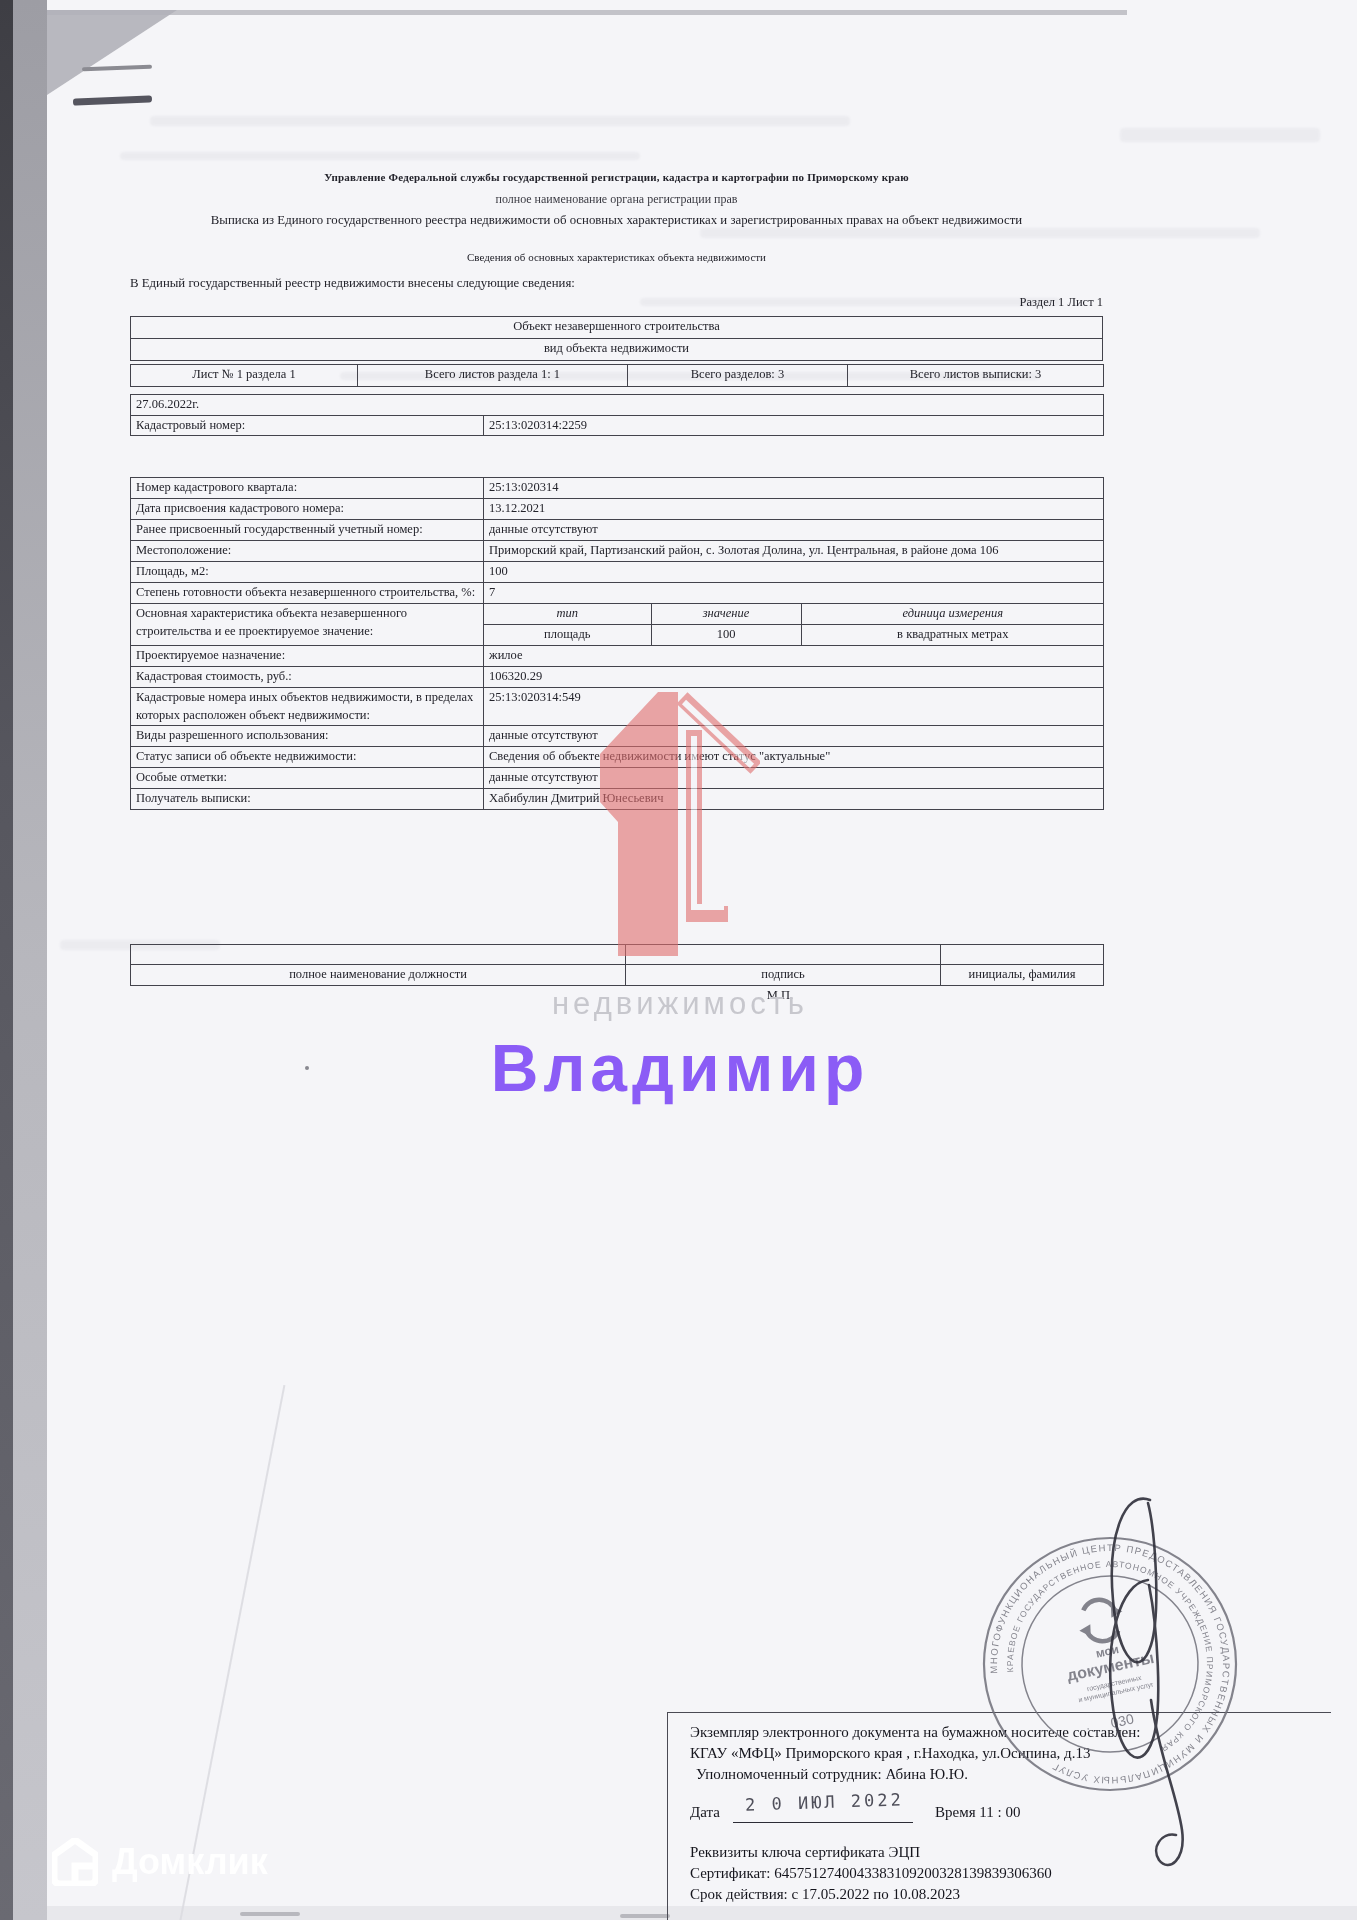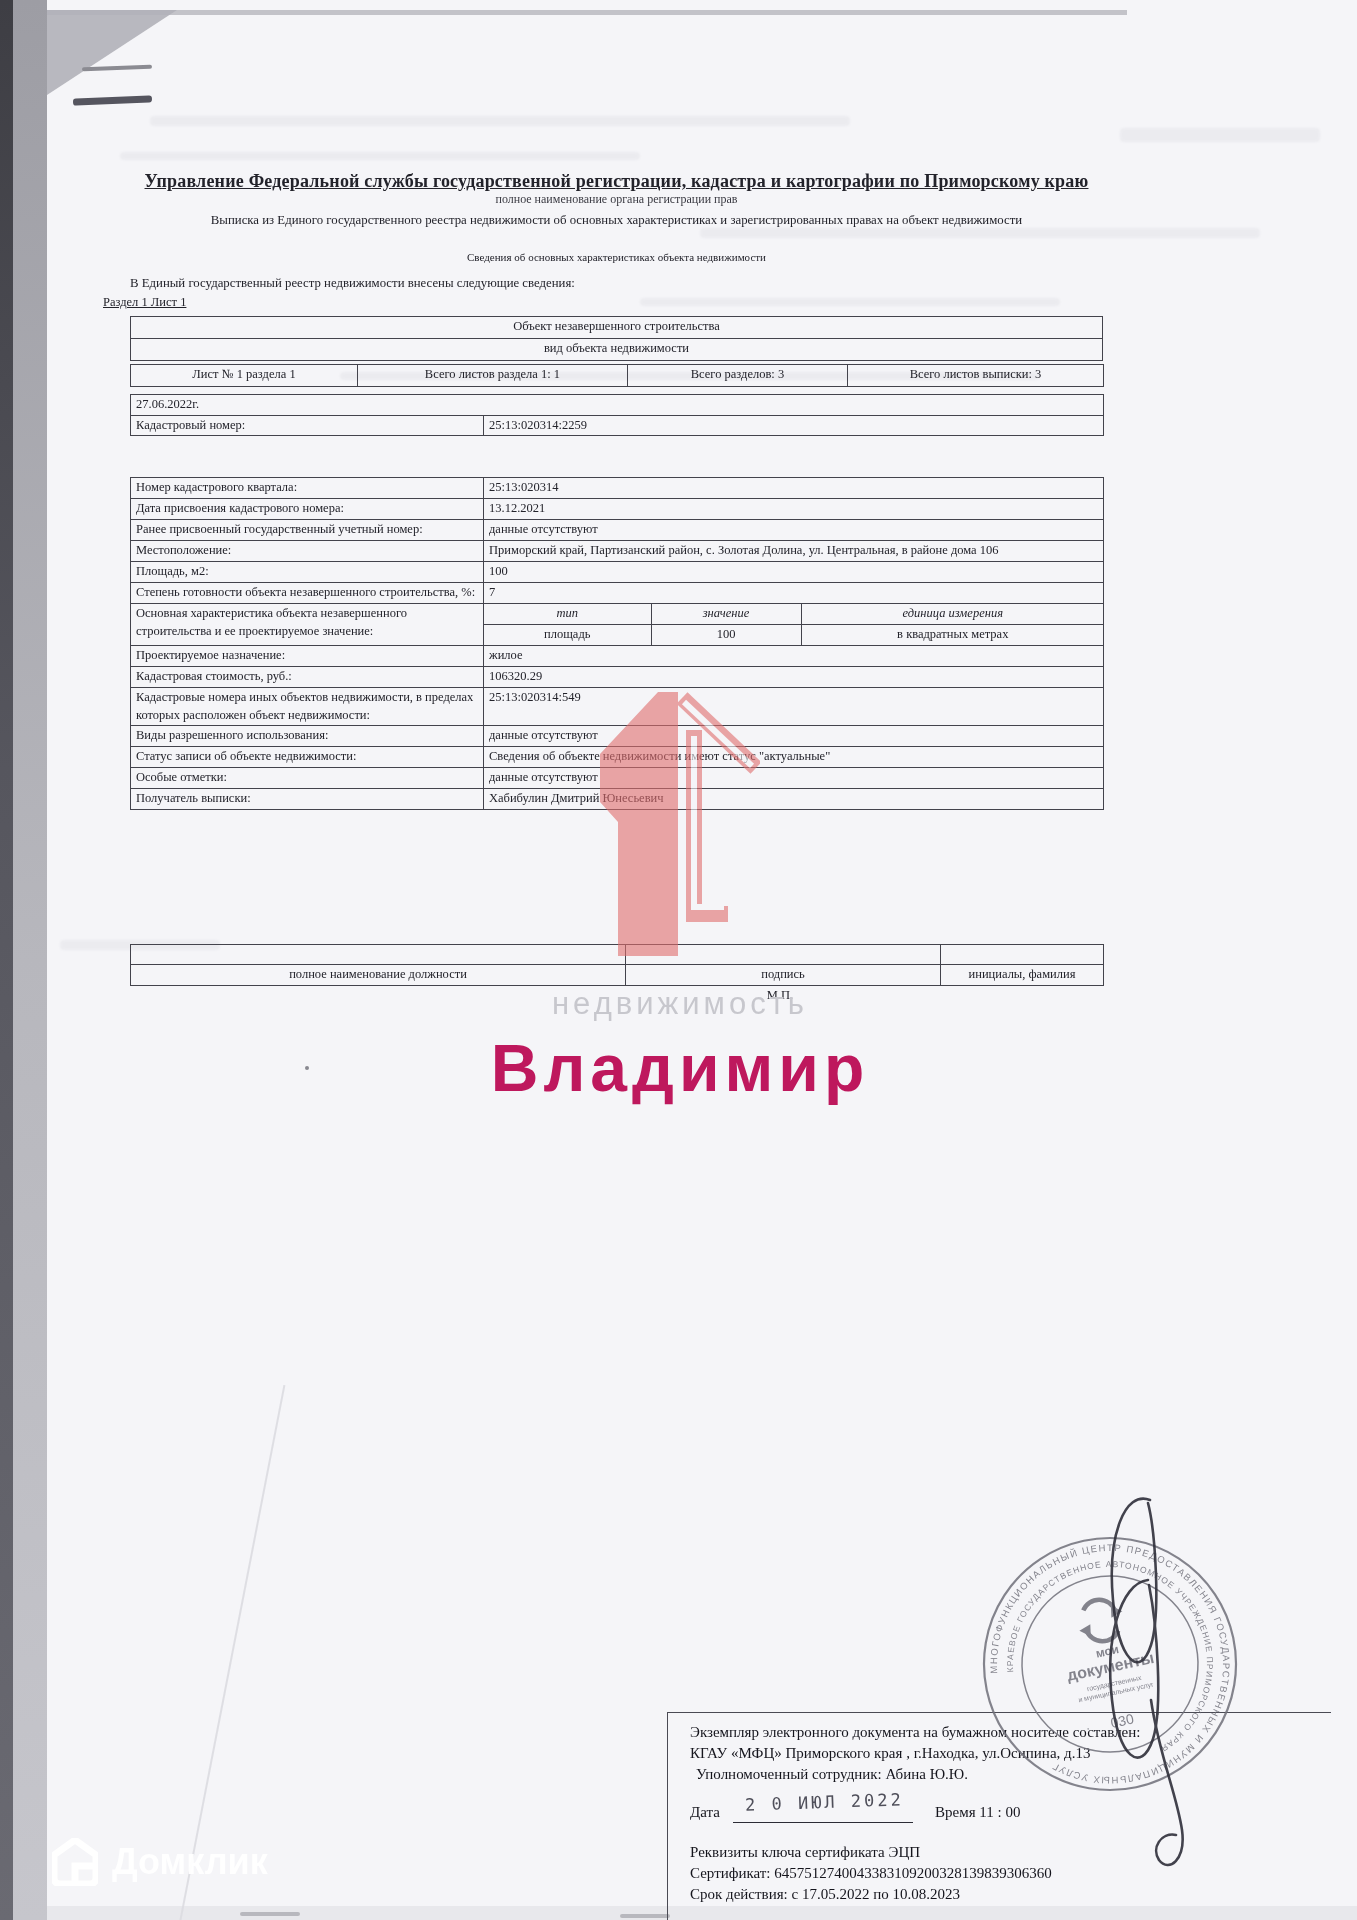--- a/index.html
+++ b/index.html
@@ -13,26 +13,26 @@
   .staple1{position:absolute;left:82px;top:66px;width:70px;height:4px;background:#8b8b92;border-radius:2px;transform:rotate(-2deg);}
   .staple2{position:absolute;left:73px;top:97px;width:79px;height:7px;background:#55555f;border-radius:3px;transform:rotate(-2.5deg);}
   .bottom-band{position:absolute;left:47px;top:1906px;width:1310px;height:14px;background:#dededde;background:#dcdce2;opacity:.55;}
   .smudge{position:absolute;background:#70707a;opacity:.4;border-radius:2px;}
   .bleed{position:absolute;background:#5a5a6a;opacity:.055;border-radius:4px;filter:blur(1px);}
   .crease{position:absolute;left:230px;top:1380px;width:2px;height:560px;background:#8e8e9a;opacity:.22;transform:rotate(11deg);}
   .dot{position:absolute;width:4px;height:4px;border-radius:50%;background:#5a5a64;opacity:.7;}
 
   
   .hdr{position:absolute;left:130px;width:973px;text-align:center;}
-  .org{top:171px;font-size:18px;font-weight:bold;text-decoration:underline;letter-spacing:.2px;}
+  .org{top:171px;font-size:11px;font-weight:bold;letter-spacing:.2px;}
   .orgcap{top:192px;font-size:12px;color:#3a3a42;}
   .doctitle{top:213px;font-size:12.8px;}
   .sectitle{top:251px;font-size:11px;}
   .intro{position:absolute;left:130px;top:276px;font-size:12.8px;}
-  .pageref{position:absolute;left:103px;top:295px;width:1000px;text-align:left;font-size:12.5px;text-decoration:underline;}
+  .pageref{position:absolute;left:103px;top:295px;width:1000px;text-align:right;font-size:12.5px;}
 
   
   table{border-collapse:collapse;table-layout:fixed;width:973px;font-size:12.5px;}
   td{border:1.5px solid #43434c;padding:1px 5px 1px 5px;vertical-align:top;line-height:17.5px;overflow:hidden;white-space:nowrap;}
   .tbl{position:absolute;left:130px;}
   .center{text-align:center;}
   .objbox{top:316px;}
   .objbox td{height:19px;}
   .sheetinfo{top:364px;}
   .sheetinfo td{height:19px;}
@@ -46,21 +46,21 @@
   .subtbl td:first-child{border-left:none;}
   .subtbl td:last-child{border-right:none;}
   .subtbl tr:last-child td{border-bottom:none;}
   .nopad{padding:0;}
   .sigtable{top:944px;}
   .sigtable td{height:17px;}
   .mp{position:absolute;left:700px;top:988px;width:160px;text-align:center;font-size:12.5px;}
 
   
   .wm-nedv{position:absolute;left:430px;top:986px;width:500px;text-align:center;font-size:31px;letter-spacing:4px;color:#c7c7cd;font-family:"Liberation Sans","DejaVu Sans",sans-serif;}
-  .wm-vlad{position:absolute;left:380px;top:1030px;width:600px;text-align:center;font-size:66px;font-weight:bold;letter-spacing:5px;color:#be185d;font-family:"Liberation Sans","DejaVu Sans",sans-serif;}
+  .wm-vlad{position:absolute;left:380px;top:1030px;width:600px;text-align:center;font-size:66px;font-weight:bold;letter-spacing:5px;color:#8b5cf6;font-family:"Liberation Sans","DejaVu Sans",sans-serif;}
   .wm-logo{position:absolute;left:598px;top:656px;}
   .domklik{position:absolute;left:52px;top:1838px;display:flex;align-items:center;gap:14px;color:rgba(255,255,255,.95);font-family:"Liberation Sans","DejaVu Sans",sans-serif;font-weight:bold;font-size:36px;}
 
   
   .footbox{position:absolute;left:667px;top:1712px;width:663px;height:208px;border-left:1.5px solid #4a4a54;border-top:1.5px solid #4a4a54;}
   .ftext{position:absolute;font-size:15px;color:#15151d;white-space:nowrap;}
   .f1{left:690px;top:1724px;}
   .f2{left:690px;top:1745px;}
   .f3{left:690px;top:1766px;margin-left:6px;}
   .fdate{left:690px;top:1804px;}

